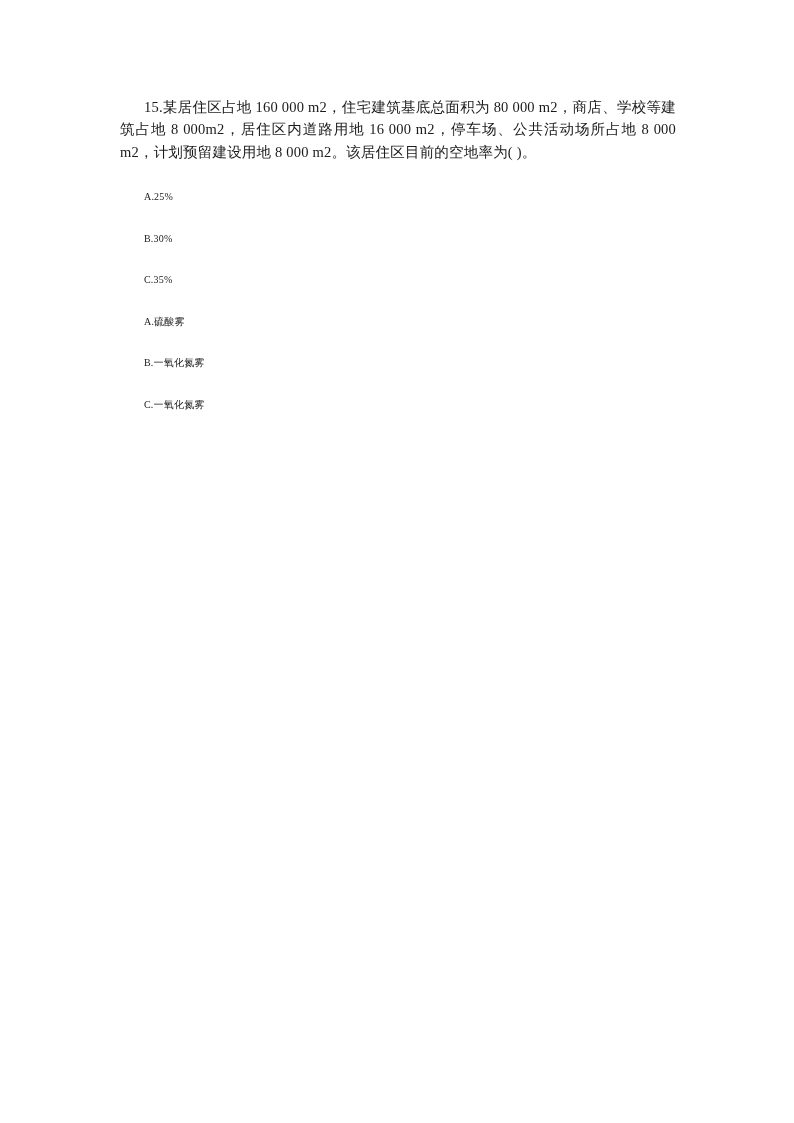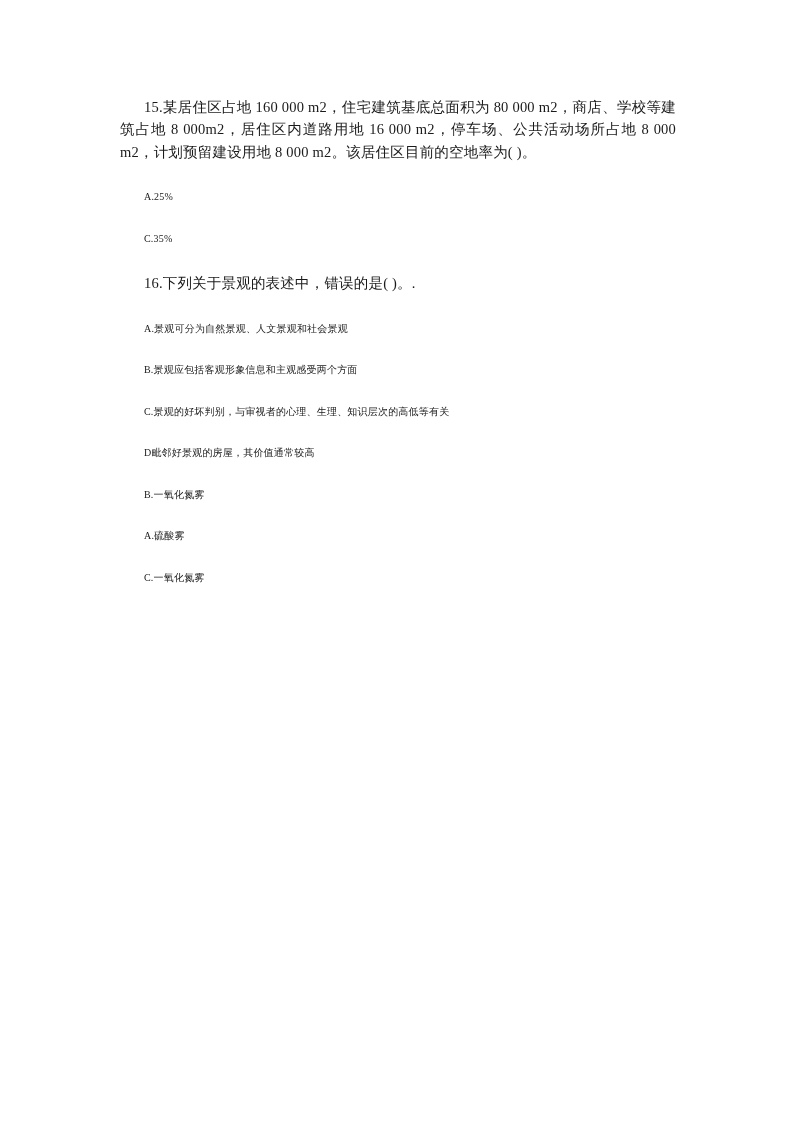--- a/index.html
+++ b/index.html
@@ -61,33 +61,27 @@
 </style>
 </head>
 <body>
 
 <div class="page">
   <div class="content">
 
     <div class="q-block">
       <p class="para question">15.某居住区占地 160 000 m2，住宅建筑基底总面积为 80 000 m2，商店、学校等建筑占地 8 000m2，居住区内道路用地 16 000 m2，停车场、公共活动场所占地 8 000 m2，计划预留建设用地 8 000 m2。该居住区目前的空地率为(      )。</p>
       <p class="para option">A.25%</p>
+      <p class="para option">B.30%</p>
       <p class="para option">C.35%</p>
     </div>
 
-    <div class="q-block">
-      <p class="para question">16.下列关于景观的表述中，错误的是(      )。.</p>
-      <p class="para option">A.景观可分为自然景观、人文景观和社会景观</p>
-      <p class="para option">B.景观应包括客观形象信息和主观感受两个方面</p>
-      <p class="para option">C.景观的好坏判别，与审视者的心理、生理、知识层次的高低等有关</p>
-      <p class="para option q-last-opt">D毗邻好景观的房屋，其价值通常较高</p>
-    </div>
 
     <div class="q-block">
+      <p class="para option">A.硫酸雾</p>
       <p class="para option">B.一氧化氮雾</p>
-      <p class="para option">A.硫酸雾</p>
       <p class="para option">C.一氧化氮雾</p>
     </div>
 
   </div>
 
   <div class="page-number">5</div>
 </div>
 
 </body></html>

